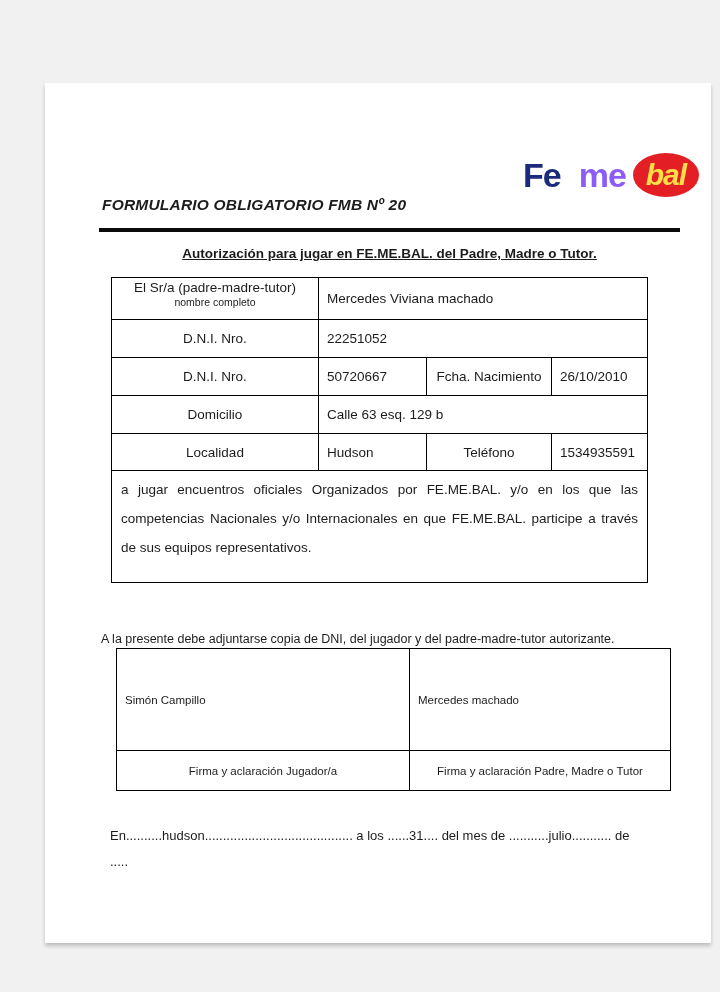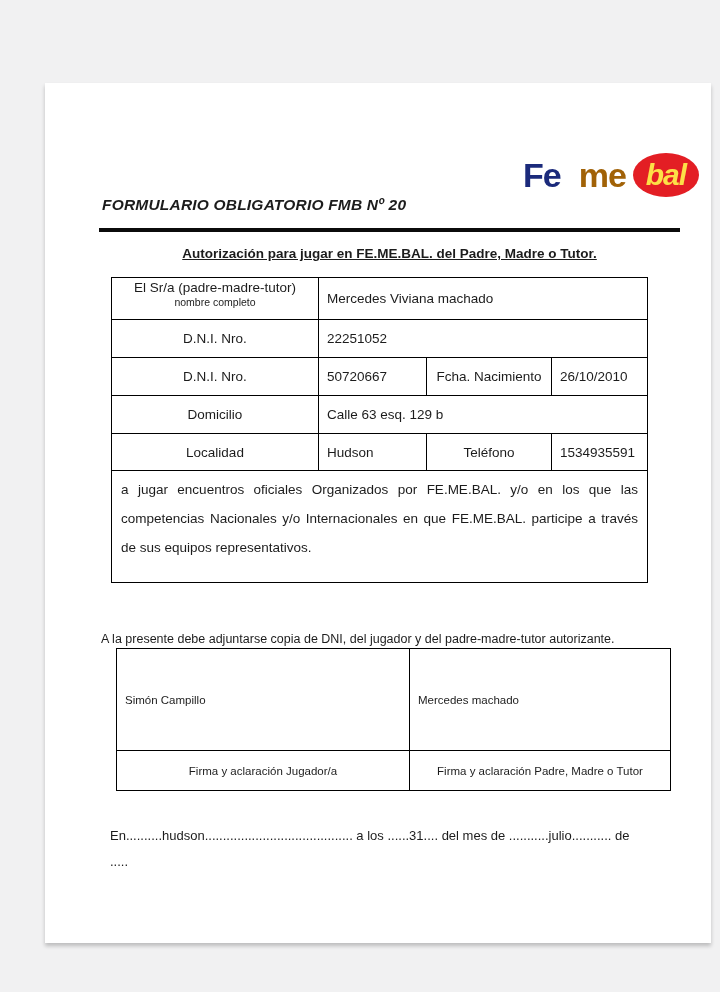--- a/index.html
+++ b/index.html
@@ -18,21 +18,21 @@
     box-shadow: 0 3px 4px rgba(0,0,0,0.22);
   }
   
   .logo {
     position: absolute; top: 52px; left: 460px;
     display: flex; align-items: center;
     font-weight: bold; font-size: 34px; line-height: 1;
     letter-spacing: -1px;
   }
   .logo .fe { color: #1b2a7b; }
-  .logo .me { color: #a16207; }
+  .logo .me { color: #8b5cf6; }
   .logo .ball {
     width: 66px; height: 44px; margin-left: -2px;
     background: #e31e24; border-radius: 50%;
     display: flex; align-items: center; justify-content: center;
     color: #fde047; font-size: 30px; font-style: italic;
     letter-spacing: -1px;
   }
   
   .title {
     position: absolute; top: 104px; left: 48px;

